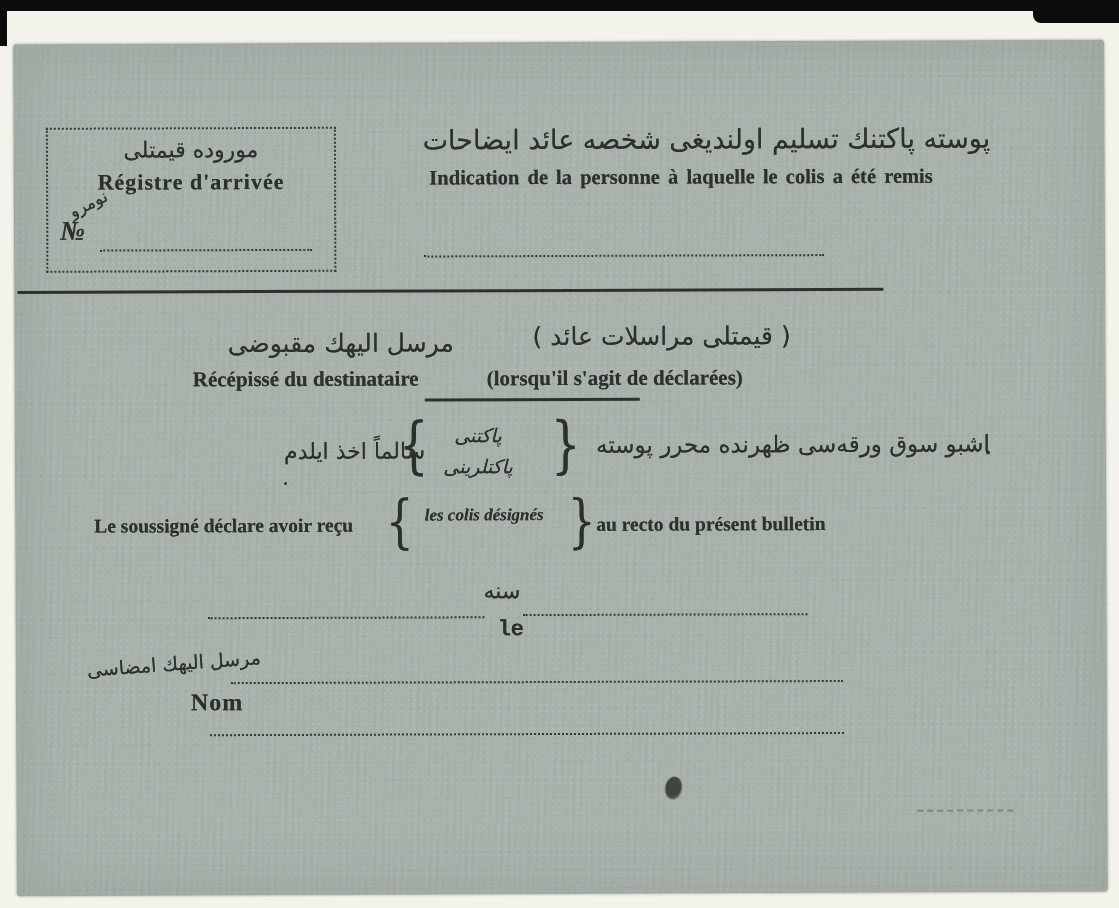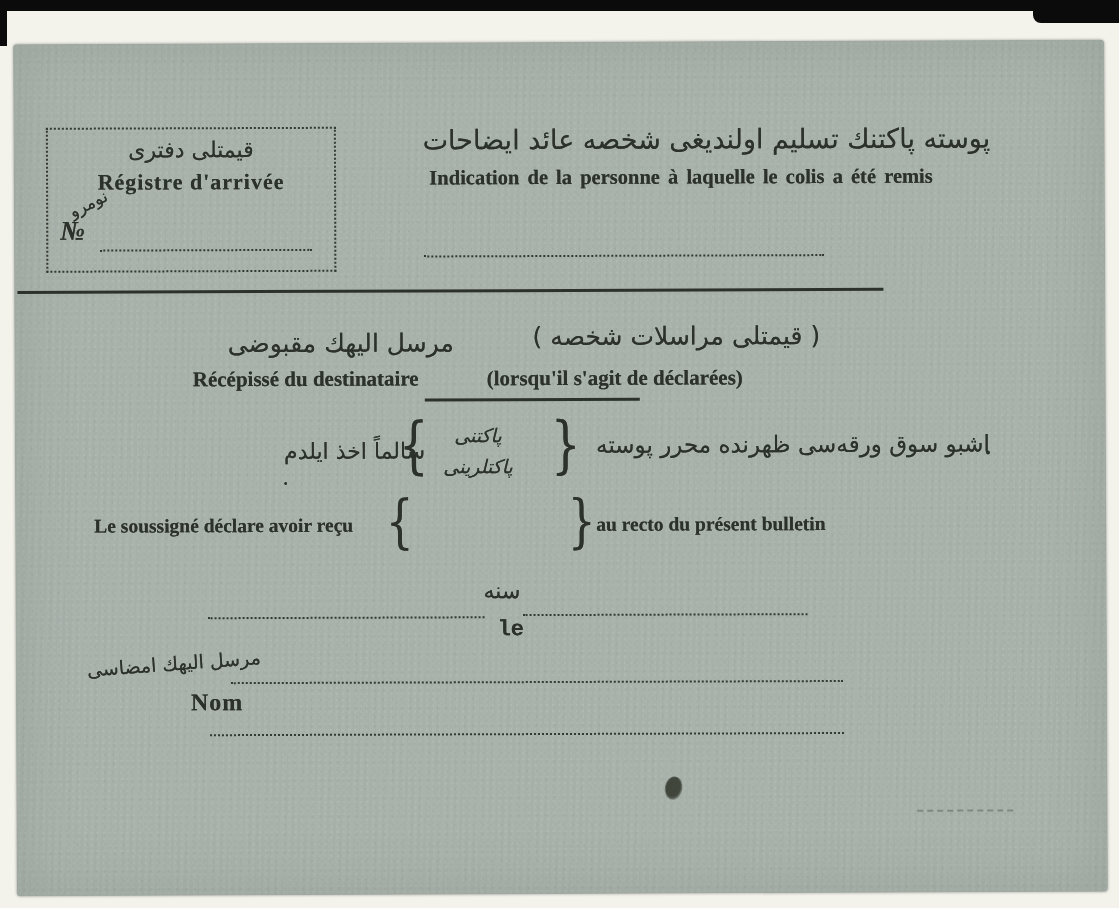--- a/index.html
+++ b/index.html
@@ -96,52 +96,53 @@
 
   <div class="edge edge-top"></div>
   <div class="edge edge-top-right"></div>
   <div class="edge edge-left"></div>
 
   <div class="paper"></div>
 
   <div class="print-layer ink">
 
     <div class="register-box">
-      <div class="reg-ar ar">قيمتلى دفترى</div>
+      <div class="reg-ar ar">موروده قيمتلى</div>
       <div class="reg-fr fr">Régistre d'arrivée</div>
       <div class="reg-numero-ar ar">نومرو</div>
       <div class="reg-no">№</div>
       <div class="reg-dotline"></div>
     </div>
 
     <div class="header-ar ar">پوسته پاكتنك تسليم اولنديغى شخصه عائد ايضاحات</div>
     <div class="header-fr fr">Indication de la personne à laquelle le colis a été remis</div>
     <div class="dotline" style="left:425px;top:255px;width:400px;"></div>
     <div class="solidline" style="left:18px;top:289px;width:866px;height:3px;"></div>
 
     <div class="abs ar rcpt-ar-left">مرسل اليهك مقبوضى</div>
-    <div class="abs ar rcpt-ar-right">( قيمتلى مراسلات شخصه )</div>
+    <div class="abs ar rcpt-ar-right">( قيمتلى مراسلات عائد )</div>
     <div class="abs fr rcpt-fr-left">Récépissé du destinataire</div>
     <div class="abs fr rcpt-fr-right">(lorsqu'il s'agit de déclarées)</div>
     <div class="solidline" style="left:425px;top:398px;width:215px;height:3px;"></div>
 
     <div class="abs ar decl-ar-left">سالماً اخذ ايلدم</div>
     <div class="brace decl-ar-brace-open">{</div>
     <div class="options ar decl-ar-options">
       <div>پاكتنى</div>
       <div>پاكتلرينى</div>
     </div>
     <div class="brace decl-ar-brace-close">}</div>
     <div class="abs ar decl-ar-right">اشبو سوق ورقه‌سى ظهرنده محرر پوسته</div>
     <div class="ink-dot" style="left:986px;top:452px;width:4px;height:4px;"></div>
     <div class="ink-dot" style="left:284px;top:481px;width:3px;height:3px;"></div>
 
     <div class="abs fr decl-fr-lead">Le soussigné déclare avoir reçu</div>
     <div class="brace decl-fr-brace-open">{</div>
     <div class="options decl-fr-options">
+      <div>les colis désignés</div>
     </div>
     <div class="brace decl-fr-brace-close">}</div>
     <div class="abs fr decl-fr-tail">au recto du présent bulletin</div>
 
     <div class="abs ar sene">سنه</div>
     <div class="dotline" style="left:207px;top:616px;width:277px;"></div>
     <div class="dotline" style="left:522px;top:614px;width:285px;"></div>
     <div class="abs le">le</div>
 
     <div class="abs ar sig-ar">مرسل اليهك امضاسى</div>

